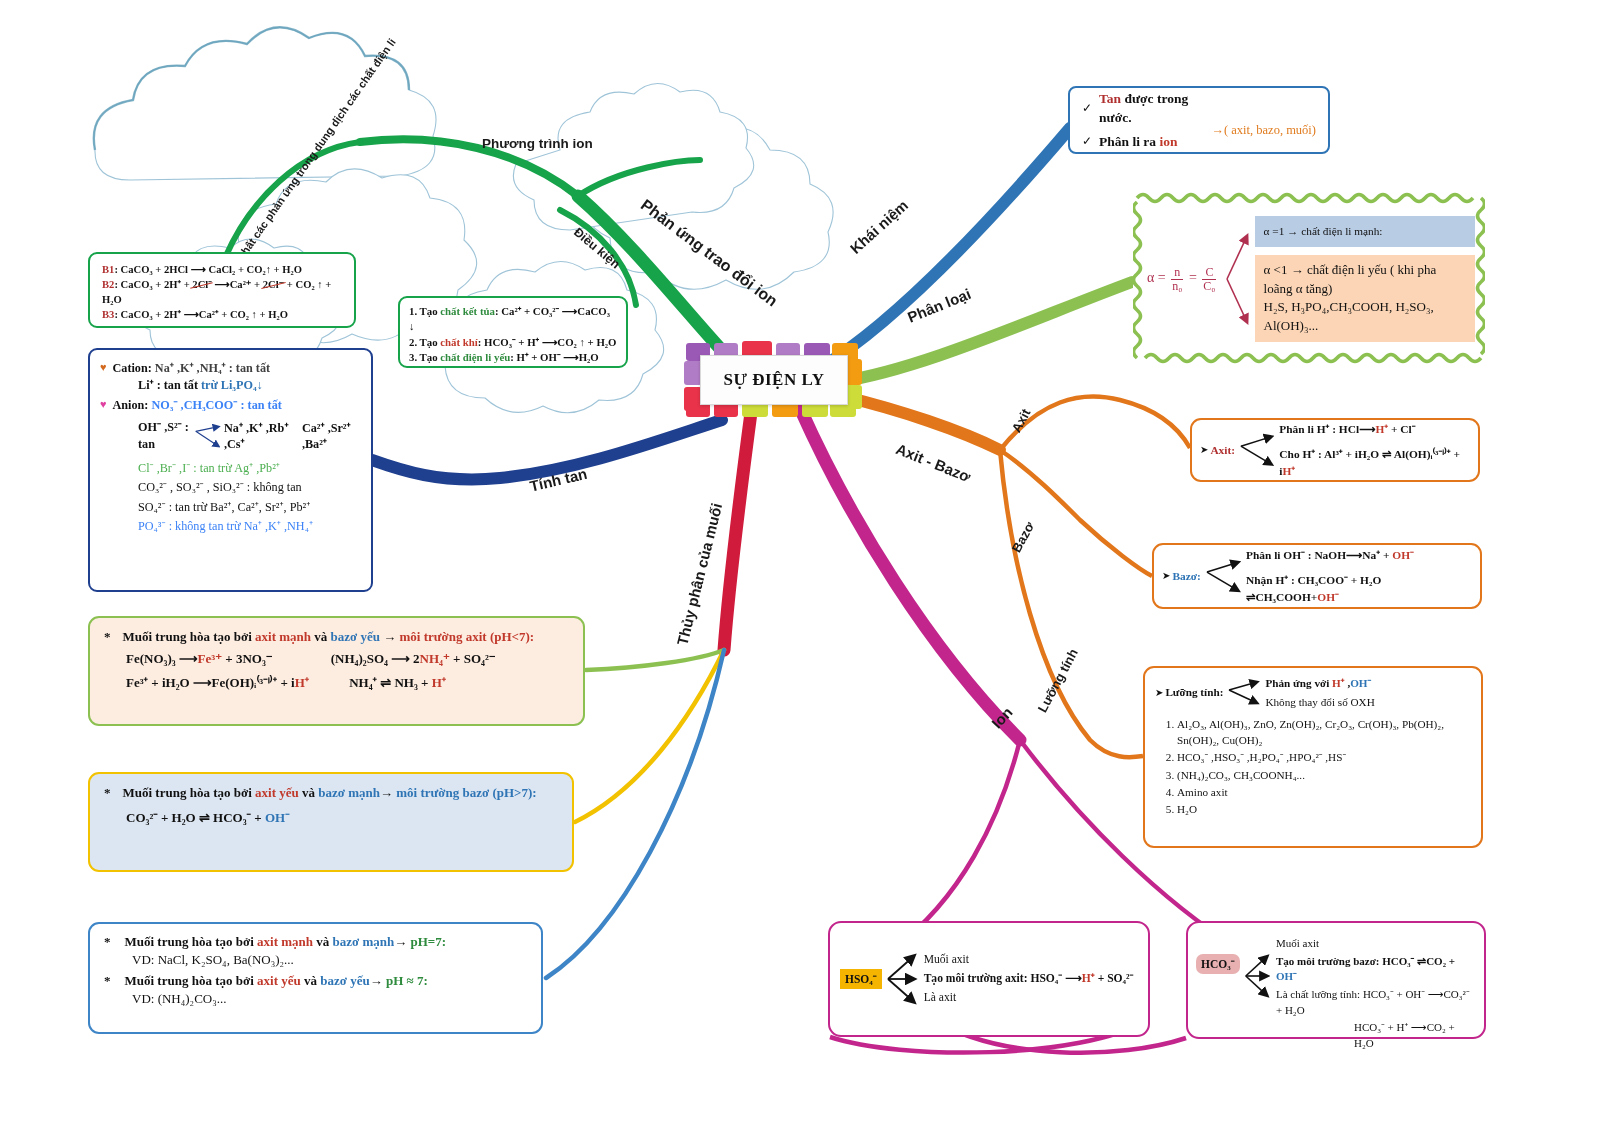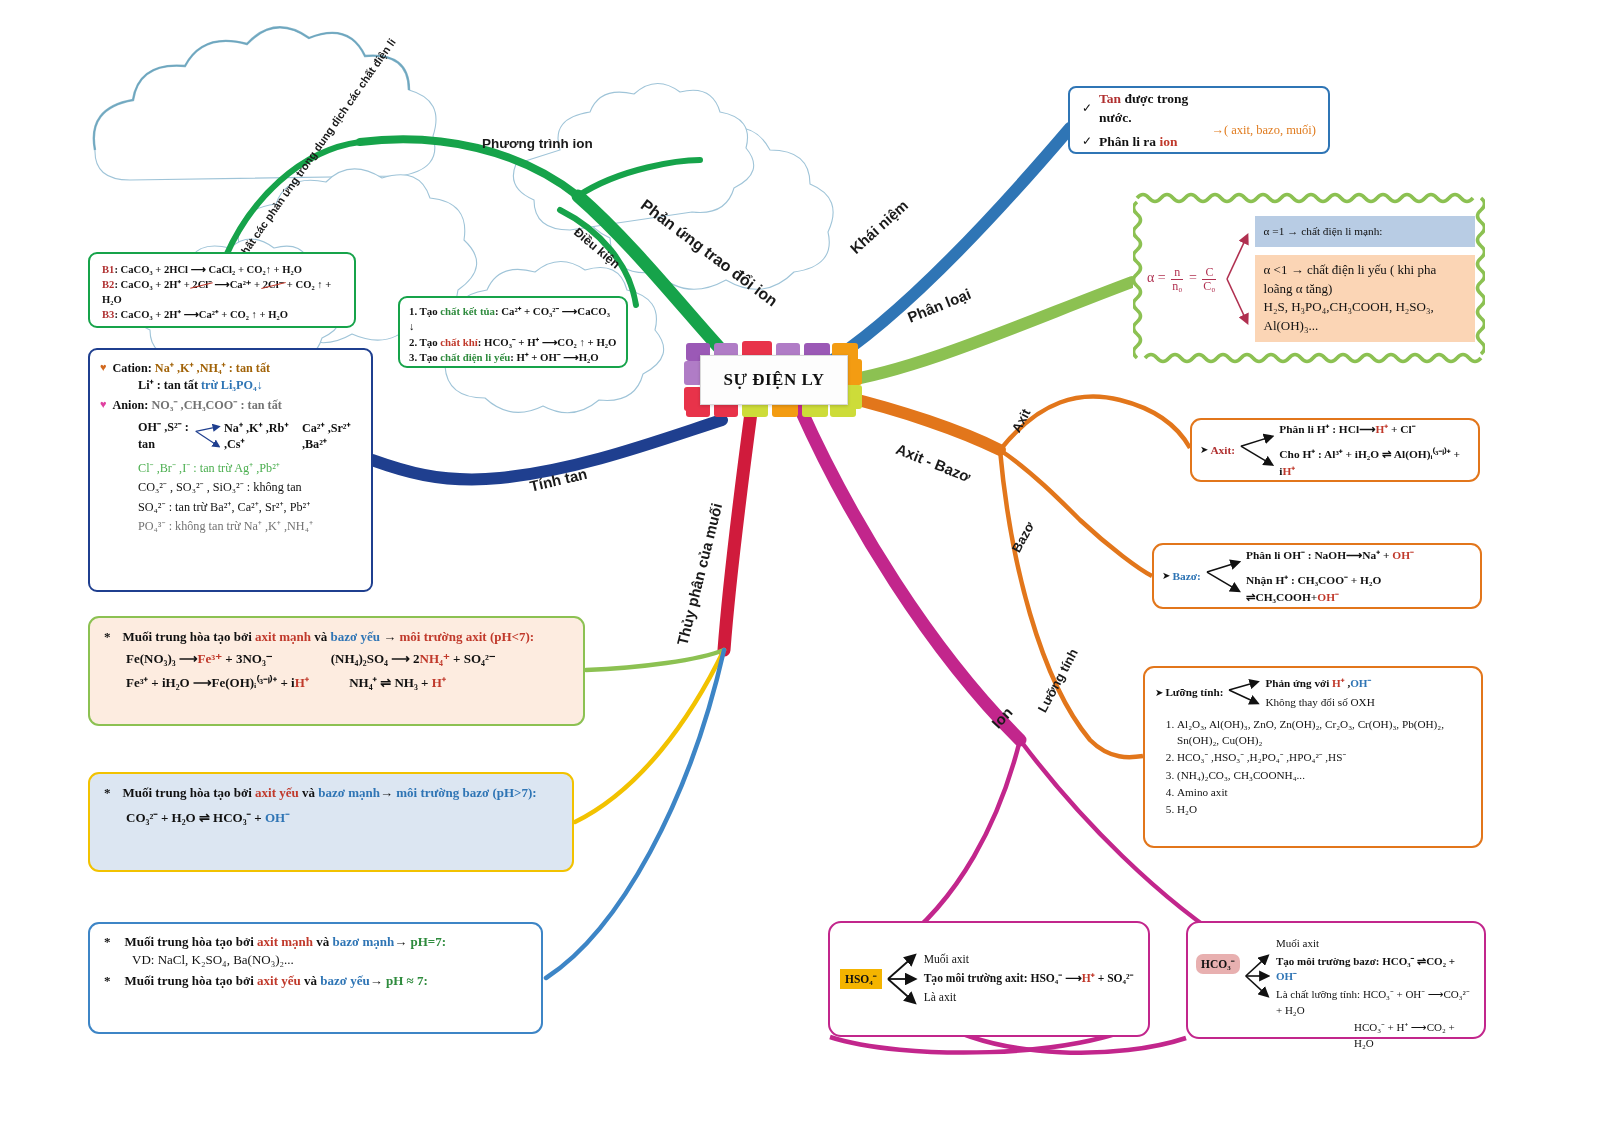--- a/index.html
+++ b/index.html
@@ -11,22 +11,22 @@
   .box{position:absolute;box-sizing:border-box;}
   .bx-in{padding:8px 12px;line-height:1.42;}
 
   
   .c-red{color:#c0392b;}
   .c-dred{color:#b03030;}
   .c-blue{color:#2f75b5;}
   .c-green{color:#2e8b3d;}
   .c-lgreen{color:#4caf50;}
   .c-org{color:#e07b1e;}
-  .c-pink{color:#737373;}
-  .c-brn{color:#a16207;}
+  .c-pink{color:#3b82f6;}
+  .c-brn{color:#404040;}
 
   
   #central{left:700px;top:355px;width:148px;height:50px;}
   #central .plate{position:absolute;inset:0;background:#fdfdfd;border:1px solid #d9d9d9;
      display:flex;align-items:center;justify-content:center;font-weight:bold;font-size:17px;
      letter-spacing:.5px;z-index:3;box-shadow:0 1px 3px rgba(0,0,0,.18);}
   .puz{position:absolute;border-radius:3px;z-index:2;}
 
   
   #box-khainiem{left:1068px;top:86px;width:262px;height:68px;border:2.4px solid #2f75b5;
@@ -336,20 +336,21 @@
     <div class="bx-in" style="padding:9px 14px;">
       <div style="display:flex;gap:14px;">
         <span class="star">*</span>
         <div><b>Muối trung hòa tạo bởi </b><b class="c-red">axit mạnh</b><b> và </b><b class="c-blue">bazơ mạnh</b><b>→ </b><b class="c-green">pH=7:</b></div>
       </div>
       <div style="padding-left:28px;">VD: NaCl, K₂SO₄, Ba(NO₃)₂...</div>
       <div style="display:flex;gap:14px;margin-top:2px;">
         <span class="star">*</span>
         <div><b>Muối trung hòa tạo bởi </b><b class="c-red">axit yếu</b><b> và </b><b class="c-blue">bazơ yếu</b><b>→ </b><b class="c-green">pH ≈ 7:</b></div>
       </div>
+      <div style="padding-left:28px;">VD: (NH₄)₂CO₃...</div>
     </div>
   </div>
 
   <div id="box-axit" class="box">
     <div class="bx-in" style="display:flex;align-items:center;gap:2px;padding:6px 8px;height:100%;box-sizing:border-box;">
       <span style="font-size:10px;">➤</span>
       <b class="c-dred" style="margin-right:2px;">Axit:</b>
       <svg width="40" height="44" viewBox="0 0 40 44">
         <defs>
             <marker id="ar3" markerWidth="7" markerHeight="7" refX="5" refY="3.5" orient="auto">

